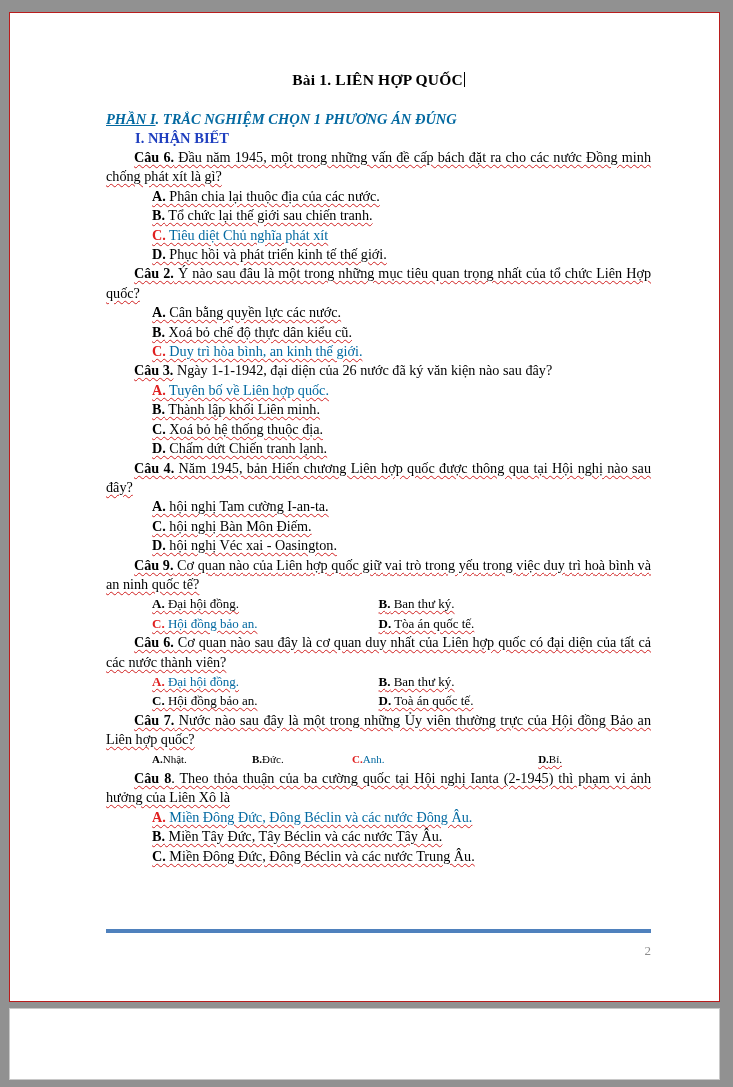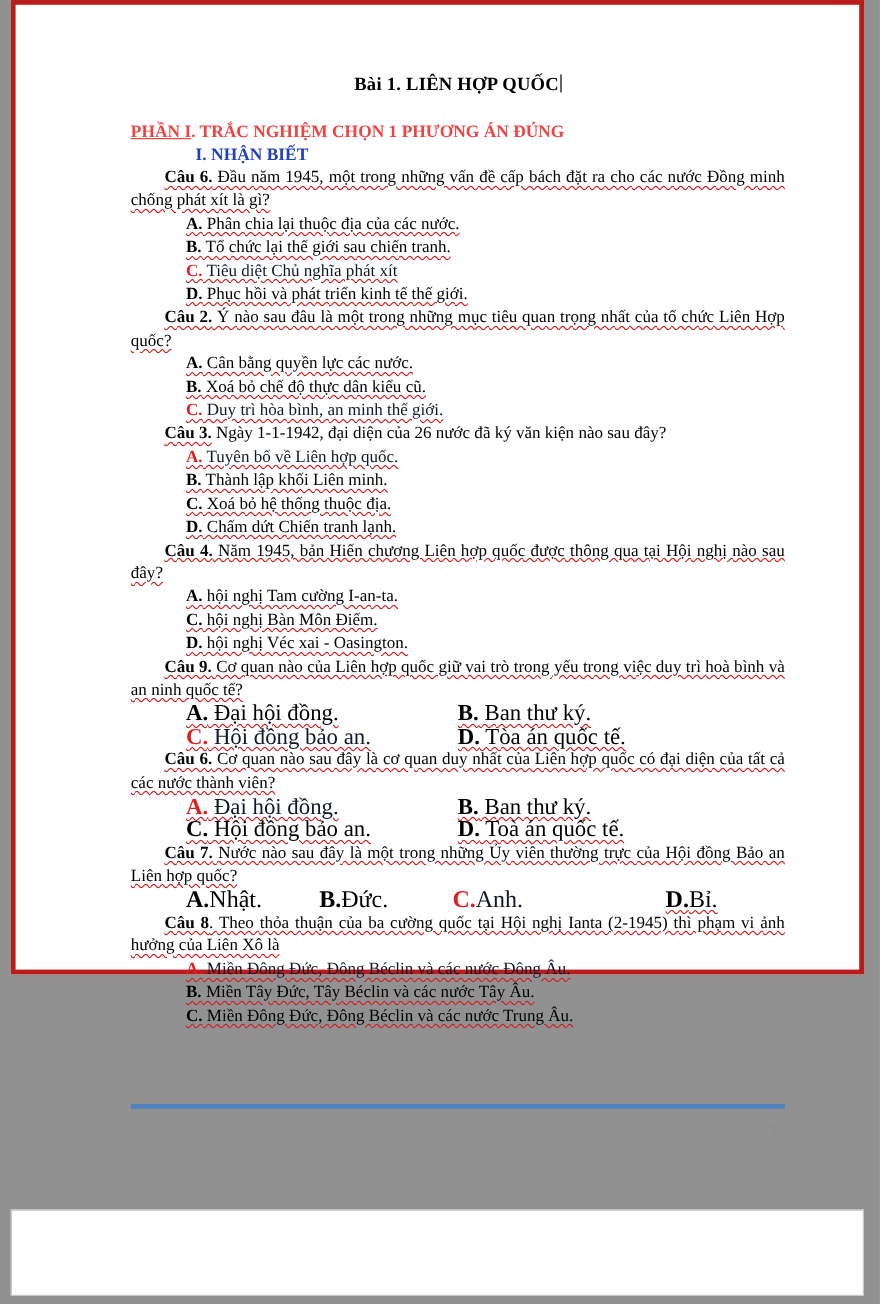--- a/index.html
+++ b/index.html
@@ -15,25 +15,25 @@
   }
   .page-wrap {
     position: relative;
     width: 733px;
     height: 1087px;
     background: #919191;
   }
   .page {
     position: absolute;
     left: 9px;
-    top: 0;
+    top: 12px;
     width: 711px;
-    height: 812px;
+    height: 990px;
     background: #ffffff;
-    border: 4px solid #b91c1c;
+    border: 1px solid #b91c1c;
     box-sizing: border-box;
   }
   .page-next {
     position: absolute;
     left: 9px;
     top: 1008px;
     width: 711px;
     height: 72px;
     background: #ffffff;
     border: 1px solid #c8c8c8;
@@ -55,65 +55,65 @@
   }
   .doc-title .caret {
     display: inline-block;
     width: 1px;
     height: 15px;
     background: #000;
     vertical-align: -2px;
     margin-left: 1px;
   }
   .sec-head {
-    color: #ef4444;
+    color: #0369a1;
     font-weight: bold;
     font-size: 14.5px;
     margin-bottom: 2px;
+    font-style: italic;
   }
   .sec-head .u {
     text-decoration: underline;
   }
   .sub-head {
     color: #1f3fbf;
     font-weight: bold;
     font-size: 14.5px;
-    margin-left: 54px;
+    margin-left: 29px;
     margin-bottom: 1px;
   }
   p.q {
     margin: 0;
     font-size: 14.2px;
     line-height: 19.4px;
     text-indent: 28px;
     text-align: justify;
   }
   p.opt {
     margin: 0;
     font-size: 14.2px;
     line-height: 19.4px;
     text-indent: 46px;
   }
   .b { font-weight: bold; }
-  .red { color: #0f172a; }
+  .red { color: #0369a1; }
   .redb { color: #e02020; font-weight: bold; }
   .two-col {
     display: flex;
-    font-size: 19px;
+    font-size: 13px;
     line-height: 19.4px;
   }
   .two-col .c1 { width: 50%; padding-left: 46px; box-sizing: border-box; }
   .two-col .c2 { width: 50%; }
   .four-col {
     display: flex;
-    font-size: 20px;
+    font-size: 11px;
     line-height: 19.4px;
     padding-left: 46px;
     box-sizing: border-box;
-    gap: 11px;
   }
   .four-col span { display: inline-block; }
   .fc1 { width: 100px; }
   .fc2 { width: 100px; }
   .fc3 { width: 110px; }
   .fc4 { width: 100px; text-align: right; }
   .sq-underline {
     text-decoration-line: underline;
     text-decoration-style: wavy;
     text-decoration-color: #d02020;
@@ -153,21 +153,21 @@
 
       <p class="q"><span class="b sq-underline">Câu 6.</span><span class="sq-underline"> Đầu năm 1945, một trong những vấn đề cấp bách đặt ra cho các nước Đồng minh chống phát xít là gì?</span></p>
       <p class="opt"><span class="b sq-underline">A.</span><span class="sq-underline"> Phân chia lại thuộc địa của các nước.</span></p>
       <p class="opt"><span class="b sq-underline">B.</span><span class="sq-underline"> Tổ chức lại thế giới sau chiến tranh.</span></p>
       <p class="opt"><span class="redb sq-underline">C.</span><span class="red sq-underline"> Tiêu diệt Chủ nghĩa phát xít</span></p>
       <p class="opt"><span class="b sq-underline">D.</span><span class="sq-underline"> Phục hồi và phát triển kinh tế thế giới.</span></p>
 
       <p class="q"><span class="b sq-underline">Câu 2.</span><span class="sq-underline"> Ý nào sau đâu là một trong những mục tiêu quan trọng nhất của tổ chức Liên Hợp quốc?</span></p>
       <p class="opt"><span class="b sq-underline">A.</span><span class="sq-underline"> Cân bằng quyền lực các nước.</span></p>
       <p class="opt"><span class="b sq-underline">B.</span><span class="sq-underline"> Xoá bỏ chế độ thực dân kiểu cũ.</span></p>
-      <p class="opt"><span class="redb sq-underline">C.</span><span class="red sq-underline"> Duy trì hòa bình, an minh thế giới.</span></p>
+      <p class="opt"><span class="redb sq-underline">C.</span><span class="red sq-underline"> Duy trì hòa bình, an kinh thế giới.</span></p>
 
       <p class="q"><span class="b sq-underline">Câu 3.</span><span> Ngày 1-1-1942, đại diện của 26 nước đã ký văn kiện nào sau đây?</span></p>
       <p class="opt"><span class="redb sq-underline">A.</span><span class="red sq-underline"> Tuyên bố về Liên hợp quốc.</span></p>
       <p class="opt"><span class="b sq-underline">B.</span><span class="sq-underline"> Thành lập khối Liên minh.</span></p>
       <p class="opt"><span class="b sq-underline">C.</span><span class="sq-underline"> Xoá bỏ hệ thống thuộc địa.</span></p>
       <p class="opt"><span class="b sq-underline">D.</span><span class="sq-underline"> Chấm dứt Chiến tranh lạnh.</span></p>
 
       <p class="q"><span class="b sq-underline">Câu 4.</span><span class="sq-underline"> Năm 1945, bản Hiến chương Liên hợp quốc được thông qua tại Hội nghị nào sau đây?</span></p>
       <p class="opt"><span class="b sq-underline">A.</span><span class="sq-underline"> hội nghị Tam cường I-an-ta.</span></p>
       <p class="opt"><span class="b sq-underline">C.</span><span class="sq-underline"> hội nghị Bàn Môn Điếm.</span></p>

